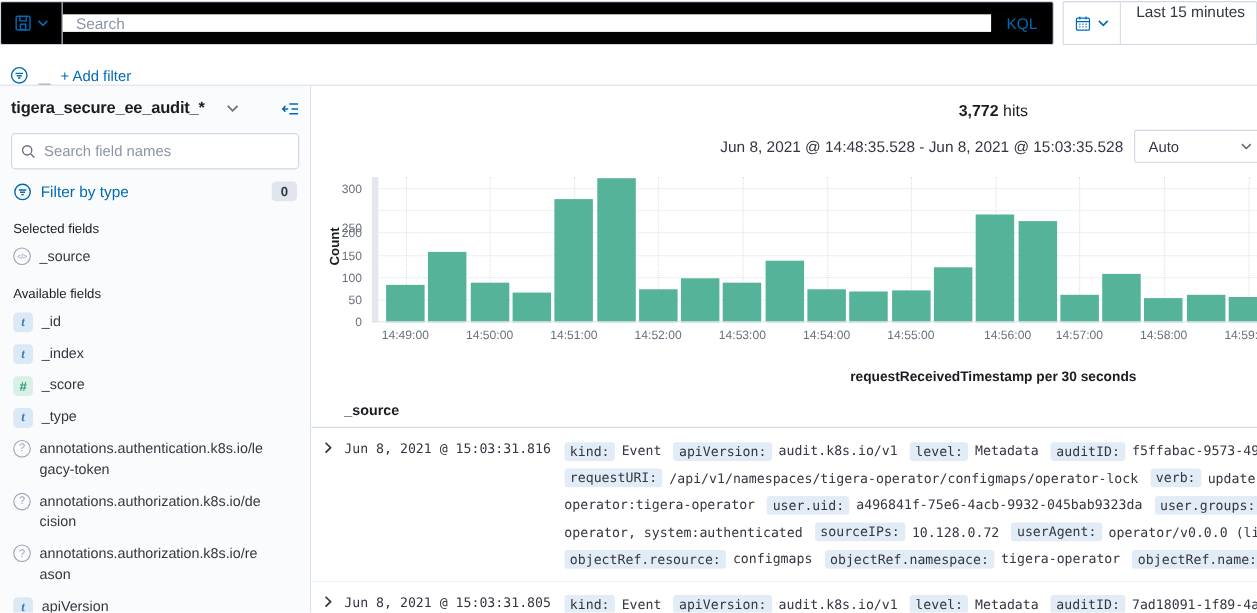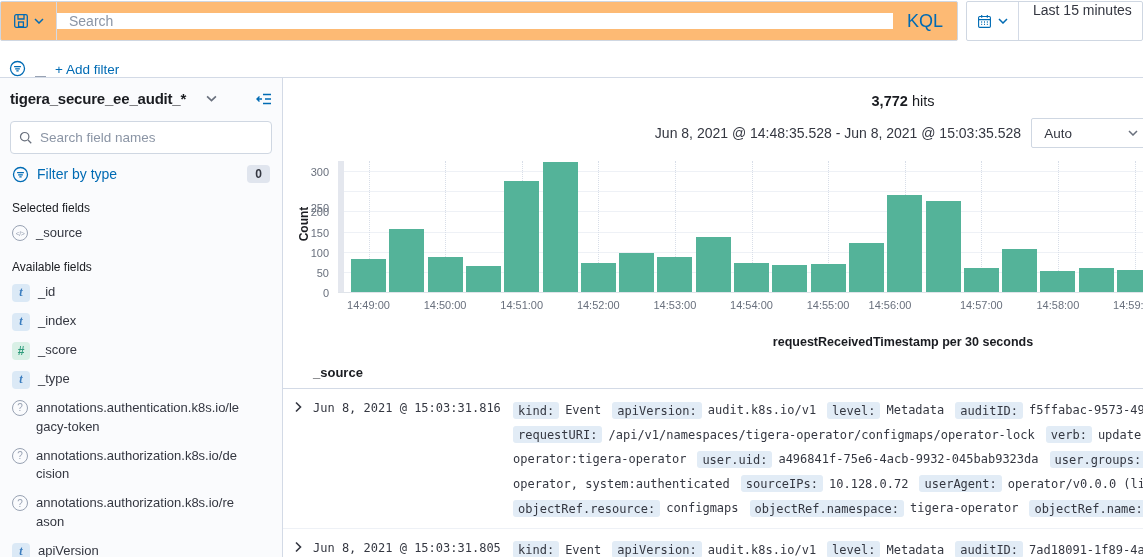--- a/index.html
+++ b/index.html
@@ -7,27 +7,27 @@
     font-family:"Liberation Sans", sans-serif; color:#343741; }
   :root{
     --blue:#006bb4; --text:#343741; --sub:#69707d; --border:#d3dae6;
     --lightline:#eef1f6; --green:#54b399; --badge:#e2ecf6;
   }
   svg{display:block}
 
   
   .topbar{ display:flex; align-items:flex-start; padding-top:1px; height:42px; }
   .search-control{ flex:0 0 958px; height:40px; display:flex; align-items:center;
-    border:1px solid #cfd7e2; border-radius:2px; background:#fdba74; }
+    border:1px solid #cfd7e2; border-radius:2px; background:#000000; }
   .save-seg{ width:56px; align-self:stretch; display:flex; align-items:center; justify-content:center;
     gap:5px; border-right:1px solid var(--border); cursor:pointer; }
   .search-input{ flex:1; border:0; outline:none; font-size:14px; padding:0 12px;
     font-family:"Liberation Sans",sans-serif; color:var(--text); }
   .search-input::placeholder{ color:#8b95a5; }
-  .kql{ color:var(--blue); font-size:18px; padding:0 14px; cursor:pointer; }
+  .kql{ color:var(--blue); font-size:14px; padding:0 14px; cursor:pointer; }
   .datepicker{ margin-left:8px; height:40px; display:flex; align-items:flex-start;
     border:1px solid #cfd7e2; border-radius:2px; background:#fff; width:260px; }
   .cal-seg{ padding:0 10px; align-self:stretch; display:flex; align-items:center; gap:6px;
     border-right:1px solid var(--border); cursor:pointer; }
   .date-text{ padding-left:14px; font-size:14px; color:var(--text); white-space:nowrap; cursor:pointer; }
 
   
   .filterbar{ height:36px; display:flex; align-items:flex-end; gap:9px; padding-left:9px;
     border-bottom:1px solid var(--border); }
   .dash{ width:11px; height:1px; background:#98a2b3; }
@@ -314,21 +314,21 @@
             <div class="baseline"></div>
           </div>
         <div id="xticks">
             <div class="xtick" style="left: 55.5px;">14:49:00</div>
             <div class="xtick" style="left: 132.1px;">14:50:00</div>
             <div class="xtick" style="left: 208.7px;">14:51:00</div>
             <div class="xtick" style="left: 285.3px;">14:52:00</div>
             <div class="xtick" style="left: 361.9px;">14:53:00</div>
             <div class="xtick" style="left: 438.5px;">14:54:00</div>
             <div class="xtick" style="left: 515.1px;">14:55:00</div>
-            <div class="xtick" style="left: 577px;">14:56:00</div>
+            <div class="xtick" style="left: 603px;">14:56:00</div>
             <div class="xtick" style="left: 668.3px;">14:57:00</div>
             <div class="xtick" style="left: 744.9px;">14:58:00</div>
             <div class="xtick" style="left: 821.5px;">14:59:00</div>
           </div>
       </div>
       <div class="x-axis-title">requestReceivedTimestamp per 30 seconds</div>
 
       <div class="dtable">
         <div class="thead">
           <div class="col-expand"></div>

